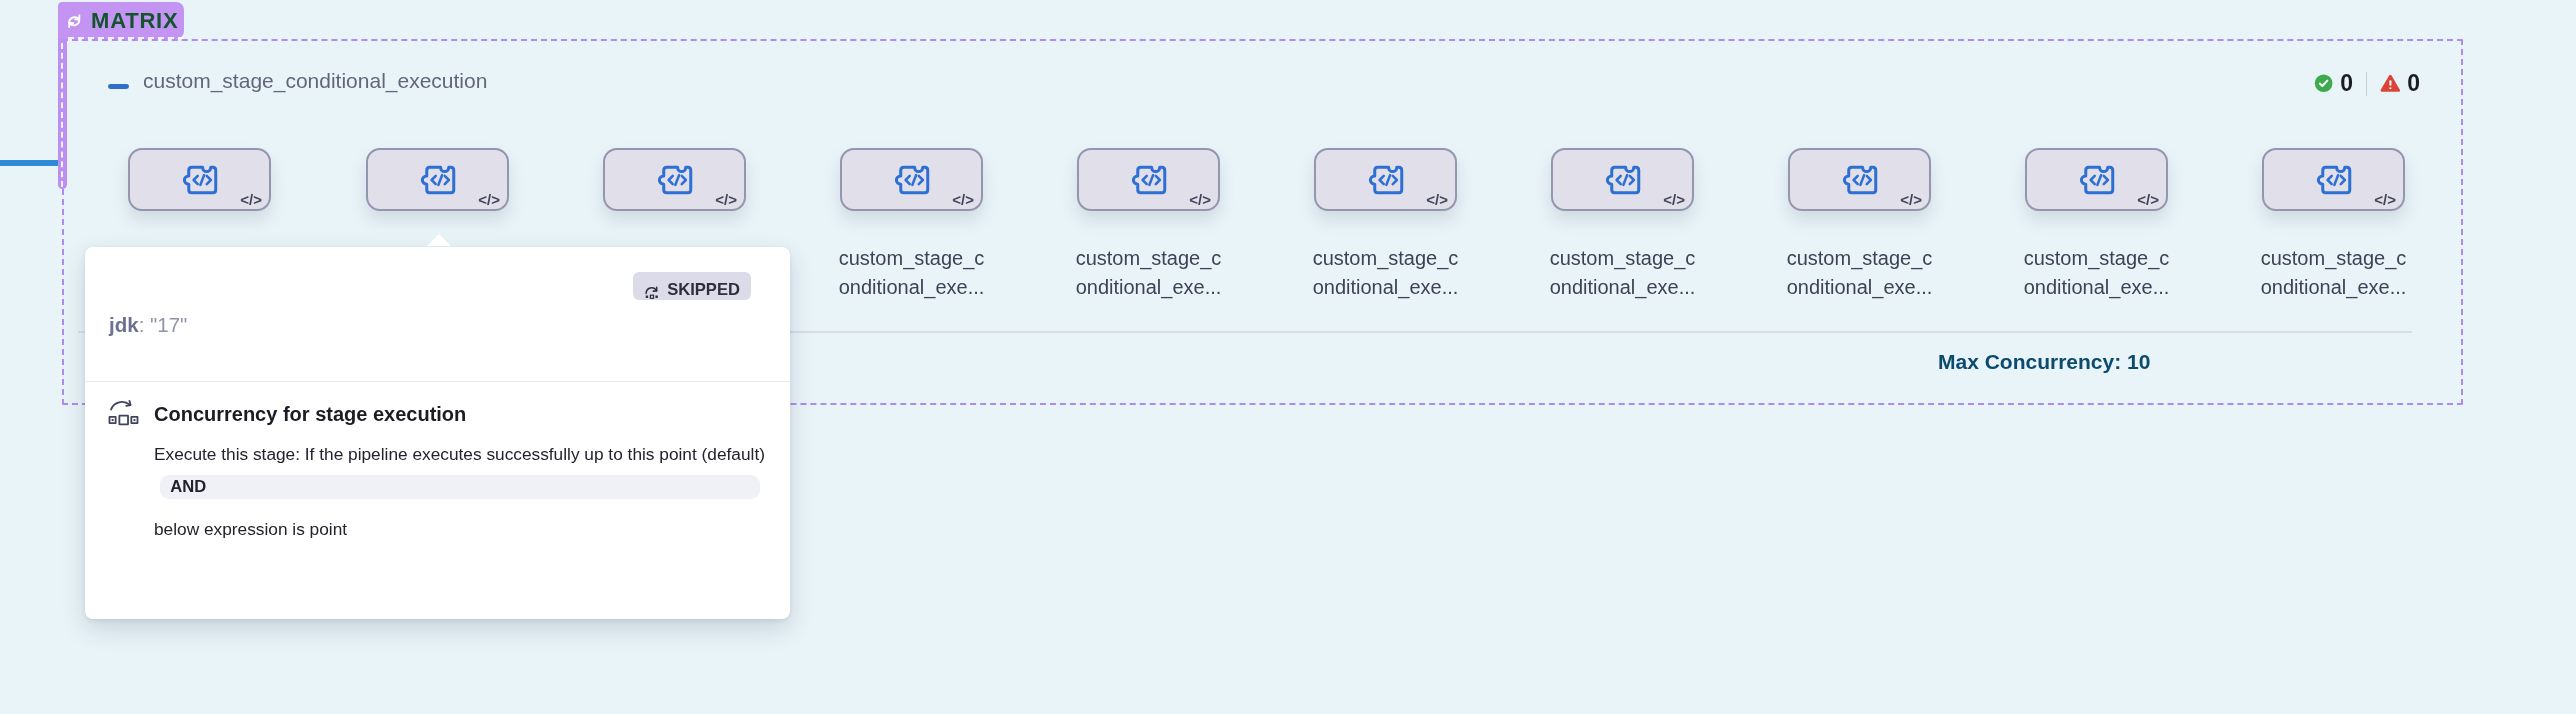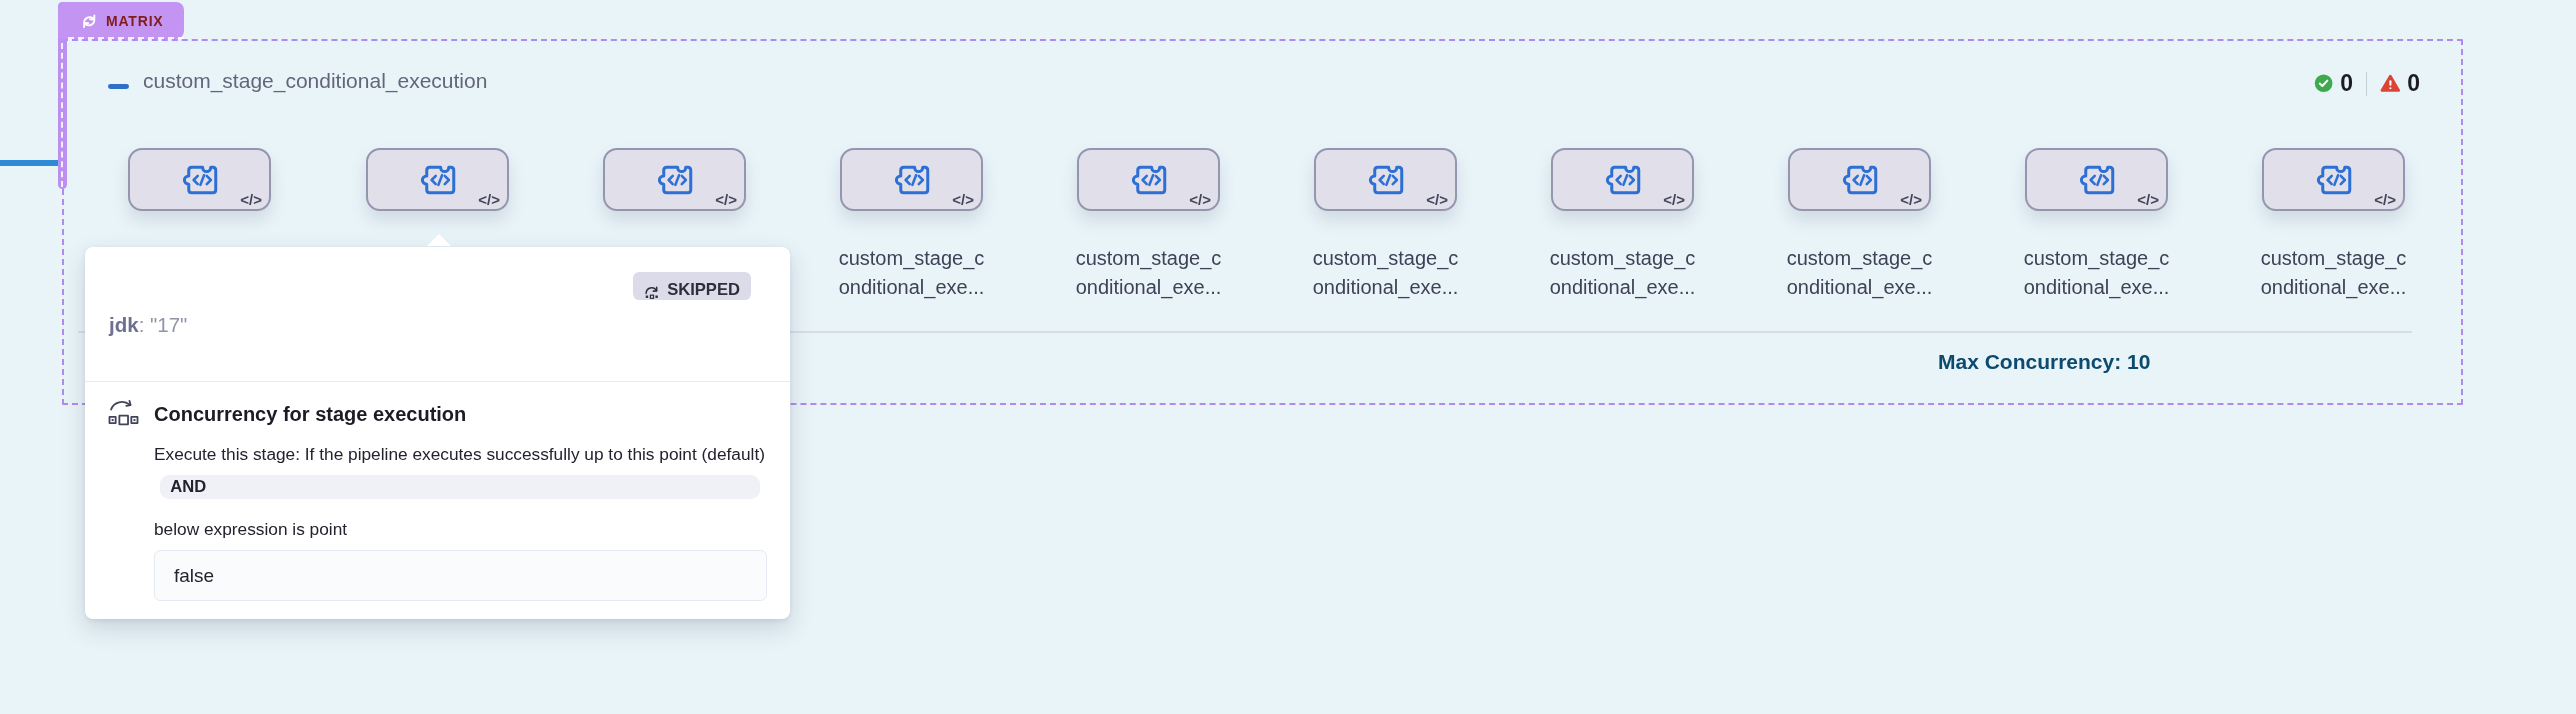--- a/index.html
+++ b/index.html
@@ -16,21 +16,21 @@
   
   .matrix-bar { position:absolute; left:58px; top:2.4px; width:8.7px; height:187px;
     background:#bb90f0; border-radius:4.7px; z-index:3; }
   .matrix-bar-dashes { position:absolute; left:61px; top:43px; height:144px; width:0;
     border-left:2.4px dashed rgba(255,255,255,0.85); z-index:4; }
 
   
   .matrix-badge { position:absolute; left:58px; top:2.4px; width:126px; height:37px;
     background:#c394f2; border-radius:8px 8px 8px 0; z-index:3;
     display:flex; align-items:center; justify-content:center; gap:7px; }
-  .matrix-badge span { color:#7f1d1d; font-size:14px; font-weight:600; letter-spacing:0.8px; }
+  .matrix-badge span { color:#14532d; font-size:22px; font-weight:600; letter-spacing:0.8px; }
   .matrix-badge-dashes { position:absolute; left:68px; top:37px; width:116px; height:0;
     border-top:2.4px dashed rgba(255,255,255,0.85); z-index:4; }
 
   
   .collapse-btn { position:absolute; left:108px; top:84px; width:20.5px; height:4.7px;
     background:#2e6fc7; border-radius:2.4px; cursor:pointer; }
   .matrix-title { position:absolute; left:143px; top:69px; font-size:21px; color:#63657c; font-weight:500; }
 
   .counters { position:absolute; top:71px; left:2314px; width:106px; height:25px;
     display:flex; align-items:center; gap:7px; }
@@ -320,15 +320,14 @@
       <rect x="15" y="21.5" width="10.5" height="10.5"></rect>
       <rect x="29.5" y="23" width="7.5" height="7.5"></rect>
     </g>
     <rect x="5.6" y="25.6" width="2.4" height="2.4" fill="#41435a"></rect>
     <rect x="32.1" y="25.6" width="2.4" height="2.4" fill="#41435a"></rect>
   </svg>
   <div class="cond-heading">Concurrency for stage execution</div>
   <div class="cond-desc">Execute this stage: If the pipeline executes successfully up to this point (default)</div>
   <div class="and-pill">AND</div>
   <div class="cond-subtext">below expression is point</div>
-  <div class="expr-input">false</div>
 </div>
 
 
 </body></html>

